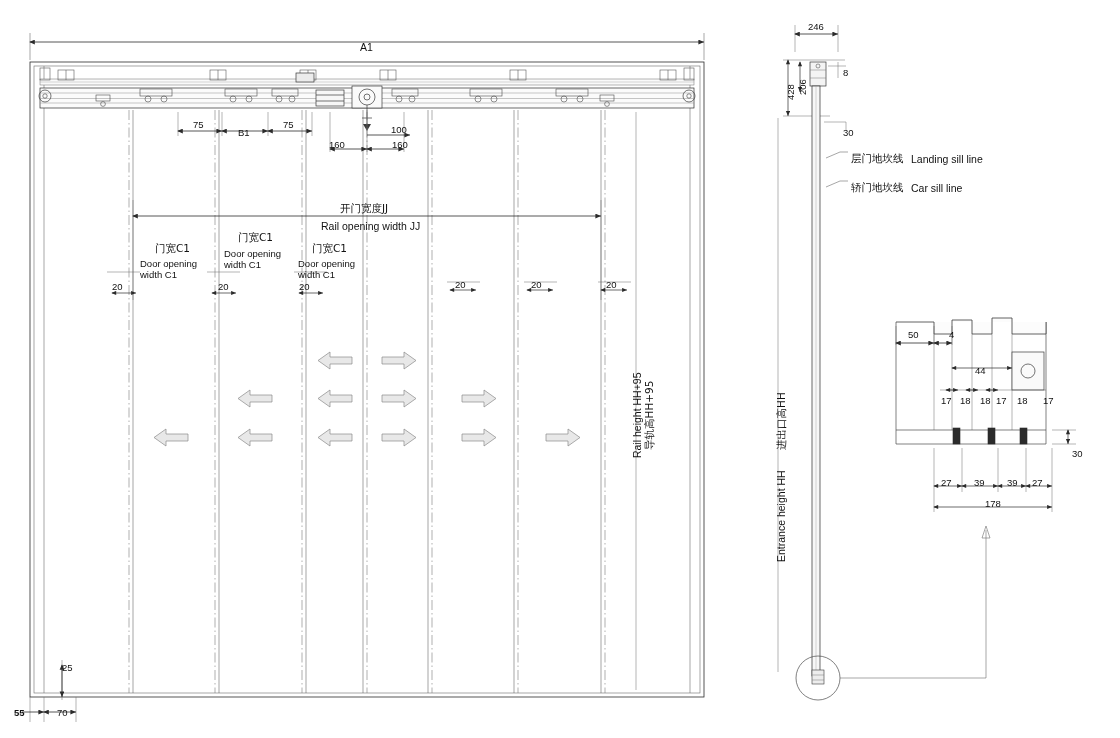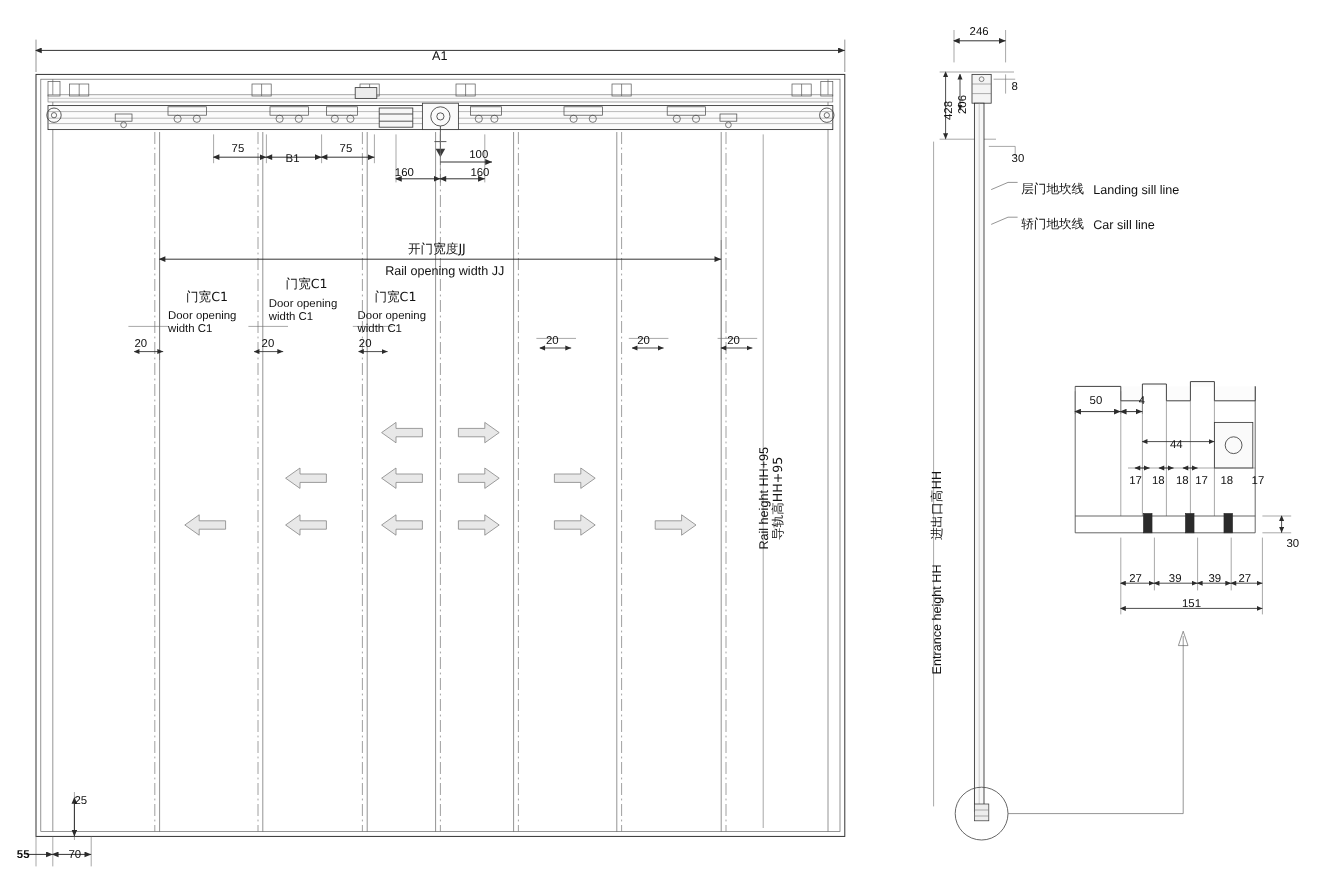--- a/index.html
+++ b/index.html
@@ -348,16 +348,16 @@
 <div class="lbl sm" style="left:960px;top:396px;">18</div>
 <div class="lbl sm" style="left:980px;top:396px;">18</div>
 <div class="lbl sm" style="left:996px;top:396px;">17</div>
 <div class="lbl sm" style="left:1017px;top:396px;">18</div>
 <div class="lbl sm" style="left:1043px;top:396px;">17</div>
 
 <div class="lbl sm" style="left:941px;top:478px;">27</div>
 <div class="lbl sm" style="left:974px;top:478px;">39</div>
 <div class="lbl sm" style="left:1007px;top:478px;">39</div>
 <div class="lbl sm" style="left:1032px;top:478px;">27</div>
-<div class="lbl sm" style="left:985px;top:499px;">151</div>
+<div class="lbl sm" style="left:985px;top:499px;">178</div>
 <div class="lbl sm" style="left:1072px;top:449px;">30</div>
 
 </div>
 
 </body></html>

